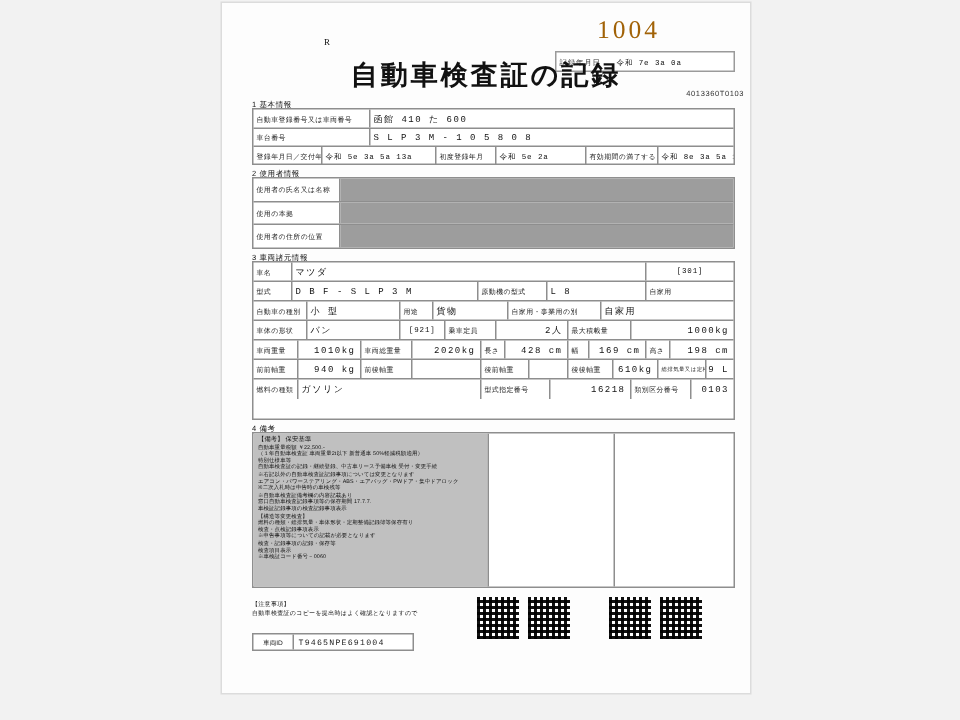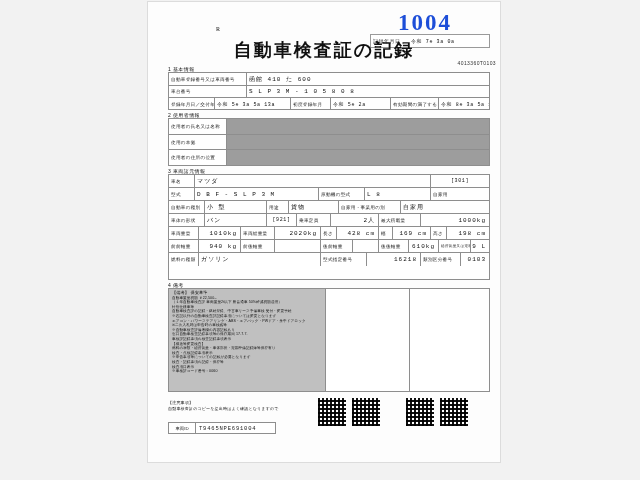--- a/index.html
+++ b/index.html
@@ -19,21 +19,21 @@
     background:#fdfdfd;
     box-shadow:0 0 0 1px #dcdcdc;
   }
   .leftgray{
     position:absolute;left:148px;top:2px;width:26px;height:460px;
     background:#c9c9c9;
   }
   .handwrite{
     position:absolute;left:398px;top:12px;
     font-family:"Liberation Serif", serif;
-    font-size:23px;letter-spacing:2px;color:#1d4ed8;font-weight:bold;
+    font-size:17px;letter-spacing:2px;color:#a16207;
   }
   .datebox{
     position:absolute;left:370px;top:34px;width:120px;height:14px;
     border:1px solid #9a9a9a;background:#fff;
     font-size:5px;display:flex;align-items:center;
     letter-spacing:.5px;color:#333;padding-left:2px;box-sizing:border-box;
   }
   .datebox .d1{width:38px;}
   .title{
     position:absolute;left:174px;top:40px;width:300px;text-align:center;

